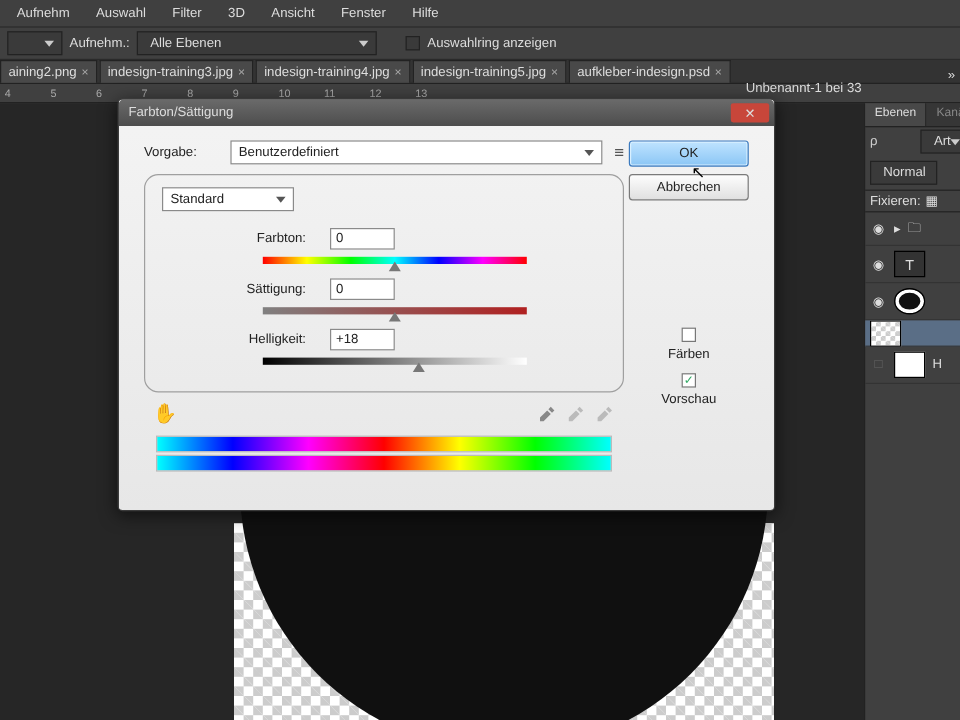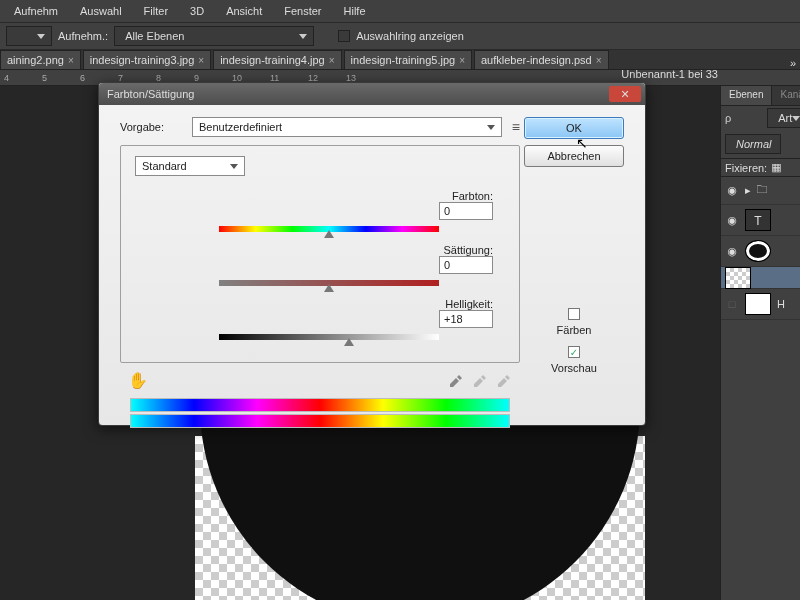--- a/index.html
+++ b/index.html
@@ -39,21 +39,21 @@
   .circle { position:absolute; width:440px; height:440px; background:#101010; border-radius:50%; left:5px; top:-250px; }
   .doctitle-right { position:absolute; top: 68px; right: 82px; color:#ddd; font-size:11px; }
 
   
   .panels { position: absolute; right: 0; top: 86px; width: 80px; height: 514px; background: #404040; border-left:1px solid #222;}
   .paneltabs { background:#363636; height:20px; display:flex; border-bottom:1px solid #222;}
   .paneltabs span { padding:3px 8px; background:#484848; border-right:1px solid #222; font-size:10px;text-align:right;}
   .paneltabs span.off { background:#363636; color:#888;}
   .panel-kind { display:flex; align-items:center; padding:2px 4px; gap:4px;}
   .panel-kind .opt-drop { flex:1; font-size:10px;margin-left:32px;}
-  .panel-blend { padding:4px;font-style:italic;}
+  .panel-blend { padding:4px;}
   .panel-blend .opt-drop { width:56px; font-size:10px; }
   .panel-lock { display:flex; align-items:center; gap:4px; padding:2px 4px; font-size:10px; border-top:1px solid #222; border-bottom:1px solid #222;}
   .layer { display:flex; align-items:center; padding:4px 4px; gap:6px; border-bottom:1px solid #333;}
   .layer.sel { background:#5a6e86;}
   .eye { width:14px; text-align:center; color:#ddd; }
   .thumb { width:26px; height:22px; background:#fff; border:1px solid #000;}
   .thumb.dark { background:#111; border-radius:50%; box-shadow: inset 0 0 0 3px #fff;}
   .thumb.checker { background-image:
       linear-gradient(45deg,#ccc 25%,transparent 25%,transparent 75%,#ccc 75%),
       linear-gradient(45deg,#ccc 25%,#fff 25%,#fff 75%,#ccc 75%);
@@ -73,23 +73,23 @@
   .dlg-body * { color:#222; }
   .left { flex:1; }
   .right { width:100px; display:flex; flex-direction:column; gap:6px; }
   .btn { height:22px; border:1px solid #7a7a7a; border-radius:3px; background:linear-gradient(#fdfdfd,#e0e0e0); text-align:center; line-height:20px;}
   .btn.primary { background: linear-gradient(#bfe3ff,#8bc6f5); border:1px solid #3d7bbf; box-shadow: inset 0 0 0 1px #d9f0ff;}
   .row { display:flex; align-items:center; gap:10px; margin-bottom:8px;}
   .lbl { width:62px; text-align:left;}
   .preset-dd { flex:1; height:20px; background:#fff; border:1px solid #8a8a8a; display:flex; align-items:center; padding:0 6px; justify-content:space-between;}
   .dd-tri { width:0;height:0;border-left:4px solid transparent;border-right:4px solid transparent;border-top:5px solid #555;}
   .menu-ic { font-size:14px; color:#555;}
-  .frame { border:1px solid #9f9f9f; padding:10px 26px 16px 14px; margin-top:8px; border-radius:2px;}
+  .frame { border:1px solid #9f9f9f; padding:10px 26px 16px 14px; margin-top:8px; border-radius:12px;}
   .ch-dd { width:110px; height:20px; background:#fff; border:1px solid #8a8a8a; display:flex; align-items:center; padding:0 6px; justify-content:space-between; margin-bottom:14px;}
-  .slrow { display:flex; align-items:flex-end; margin-top:6px;flex-direction:column;}
+  .slrow { display:flex; align-items:center; gap:20px; margin-top:6px;}
   .slrow .sl-lbl { width:120px; text-align:right; }
   .slrow input.val { width:54px; height:18px; border:1px solid #8a8a8a; text-align:left; padding:0 4px; background:#fff;}
   .slider-hue { position:relative; height:6px; margin:6px 0 12px 84px; width:220px;
     background: linear-gradient(to right,#ff0000,#ffff00,#00ff00,#00ffff,#0000ff,#ff00ff,#ff0000);}
   .slider-sat { position:relative; height:6px; margin:6px 0 12px 84px; width:220px;
     background: linear-gradient(to right,#808080,#b02020);}
   .slider-lig { position:relative; height:6px; margin:6px 0 6px 84px; width:220px;
     background: linear-gradient(to right,#000,#fff);}
   .thumb-tri { position:absolute; top:4px; width:0;height:0;border-left:5px solid transparent;border-right:5px solid transparent;border-bottom:8px solid #777; transform:translateX(-5px);}
   .toolsrow { display:flex; align-items:center; gap:8px; margin-top:8px; padding: 0 8px;}

